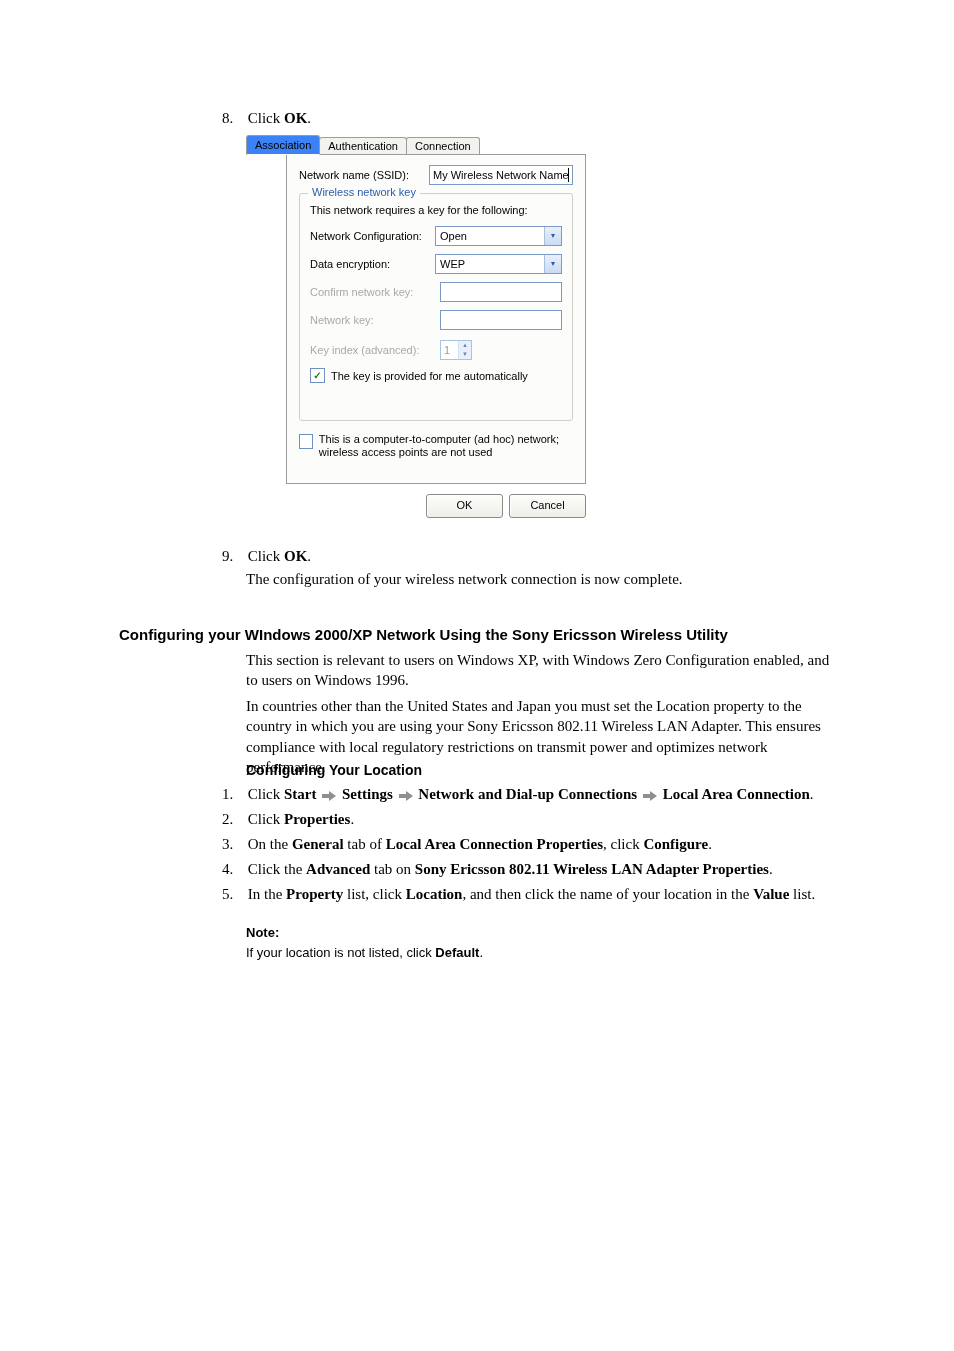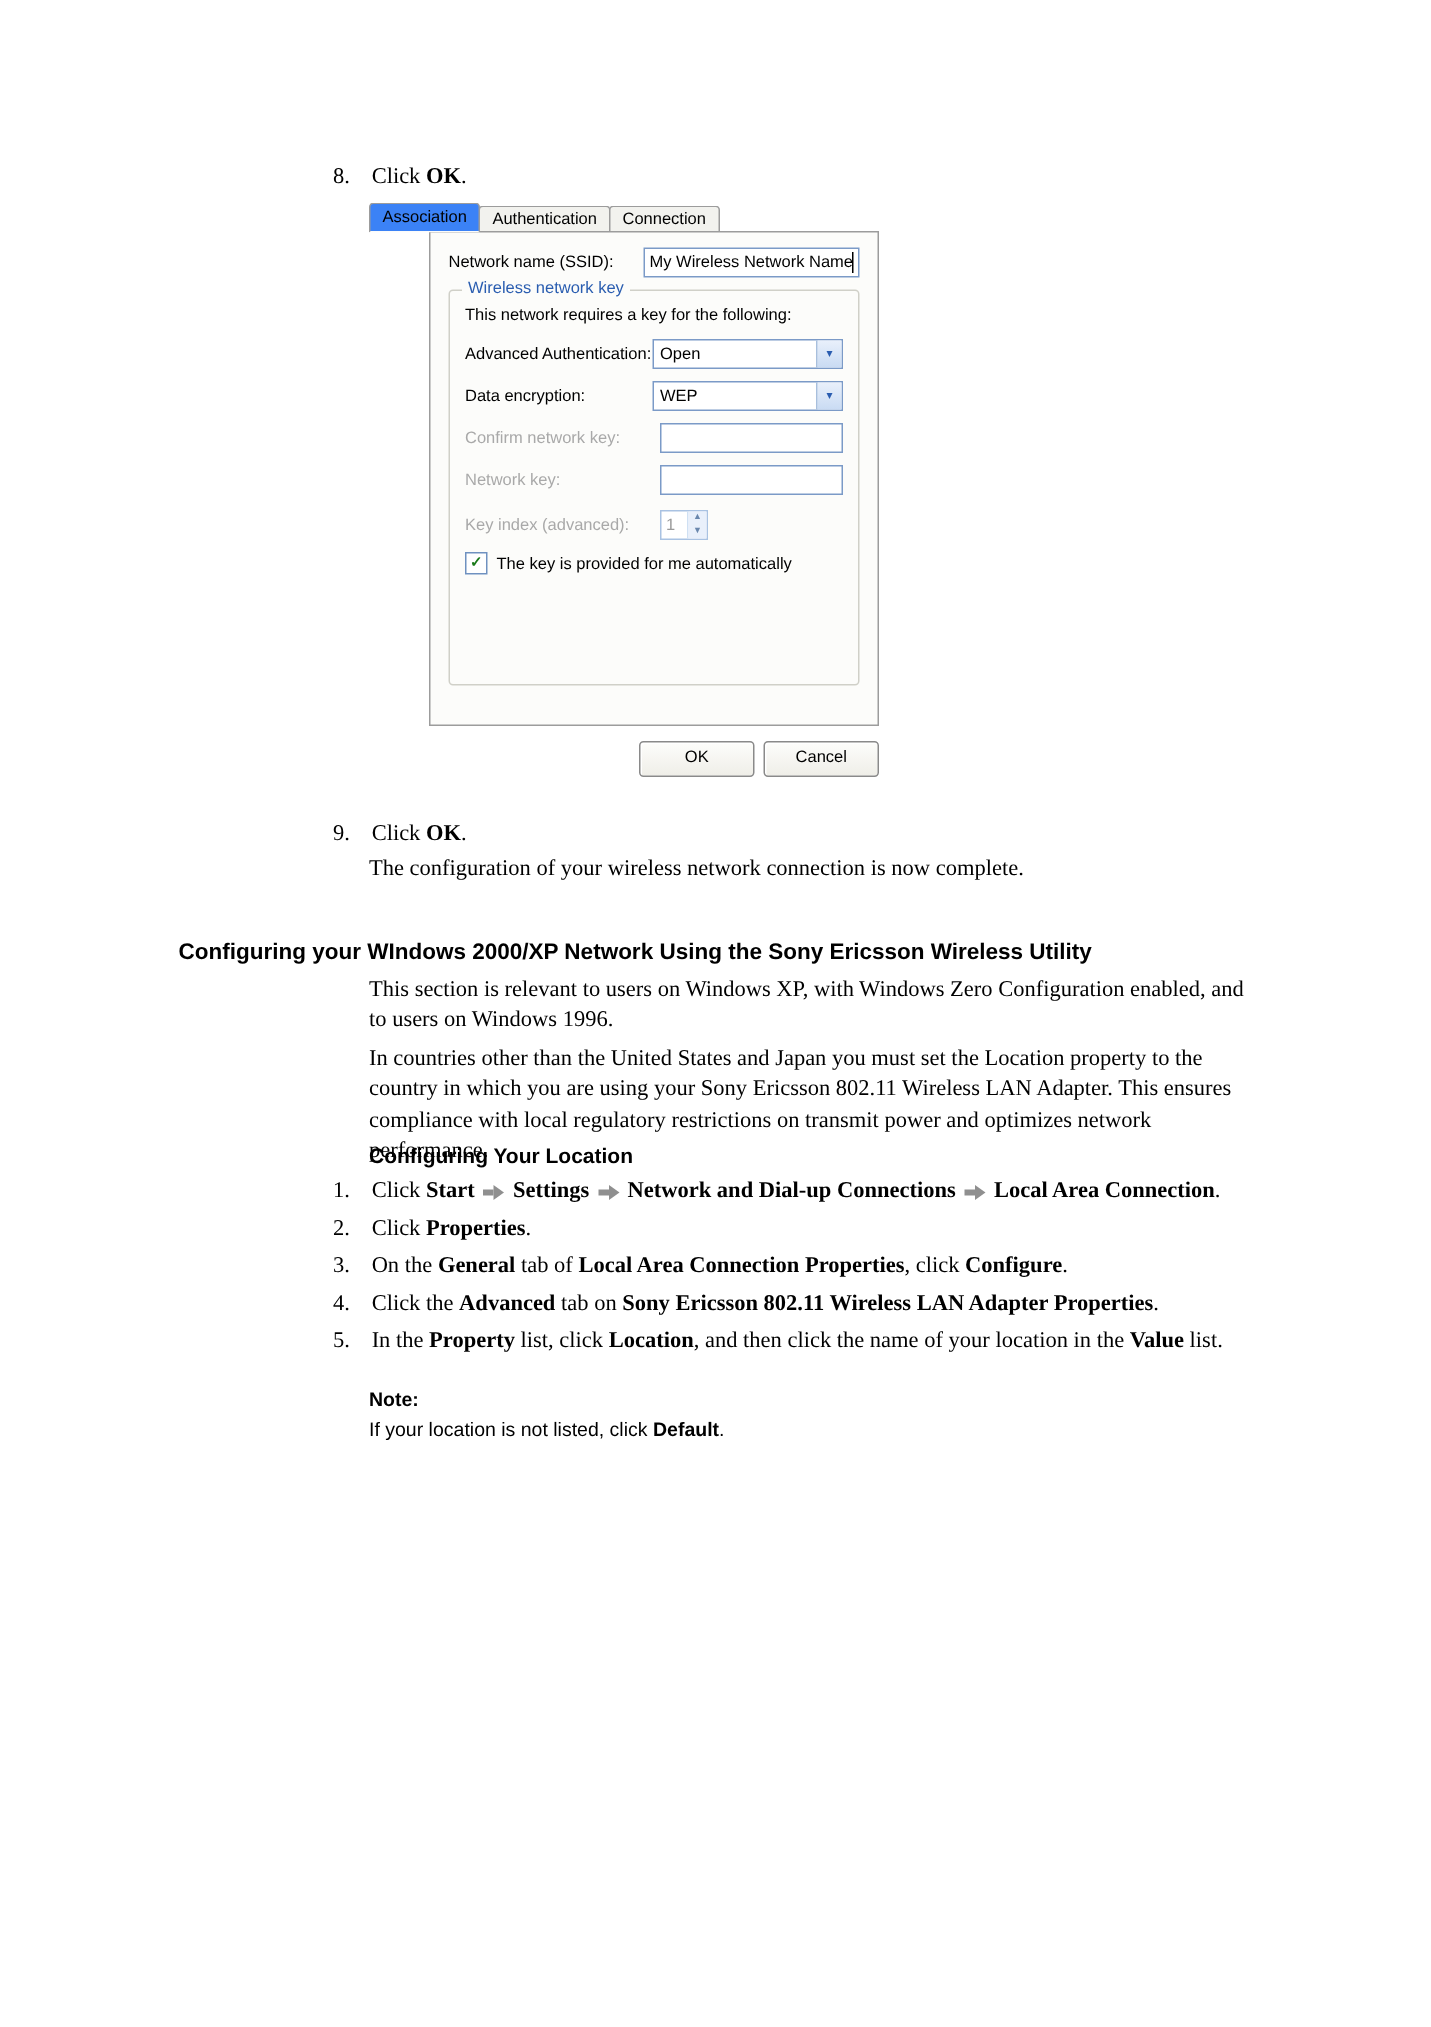--- a/index.html
+++ b/index.html
@@ -96,21 +96,21 @@
     height: 14px;
     background: #000;
   }
 
   .fieldset {
     border: 1px solid #d0d0c8;
     border-radius: 3px;
     padding: 10px 10px 6px 10px;
     margin-top: 4px;
     position: relative;
-    height: 264px;
+    height: 228px;
     box-sizing: border-box;
   }
   .legend {
     position: absolute;
     top: -8px;
     left: 8px;
     background: #fcfcfa;
     padding: 0 4px;
     color: #2a5db0;
     font-size: 11px;
@@ -318,21 +318,21 @@
       <div class="row">
         <div class="lbl">Network name (SSID):</div>
         <div class="textfield withcaret"><span>My Wireless Network Name</span></div>
       </div>
 
       <div class="fieldset">
         <div class="legend">Wireless network key</div>
         <div class="fsline">This network requires a key for the following:</div>
 
         <div class="row">
-          <div class="lbl" style="width:150px">Advanced Authentication:</div>
+          <div class="lbl" style="width:150px">Network Configuration:</div>
           <div class="combo">
             <div class="ctext">Open</div>
             <div class="cbtn">
                 <span class="chev">▾</span>
               </div>
           </div>
         </div>
 
         <div class="row">
           <div class="lbl" style="width:150px">Data encryption:</div>
@@ -364,20 +364,24 @@
             </div>
           </div>
         </div>
 
         <div class="cbrow pad">
           <span class="checkbox">✓</span>
           <span>The key is provided for me automatically</span>
         </div>
       </div>
 
+      <div class="adhoc-row">
+        <span class="checkbox" style="margin-top:1px"></span>
+        <span class="adhoc-text" style="width:280px">This is a computer-to-computer (ad hoc) network; wireless access points are not used</span>
+      </div>
     </div>
 
     <div class="dlgbuttons">
       <div class="winbtn"><span>OK</span></div>
       <div class="winbtn"><span>Cancel</span></div>
     </div>
   </div>
 
   <div class="steps-after">
     <div class="nstep">

